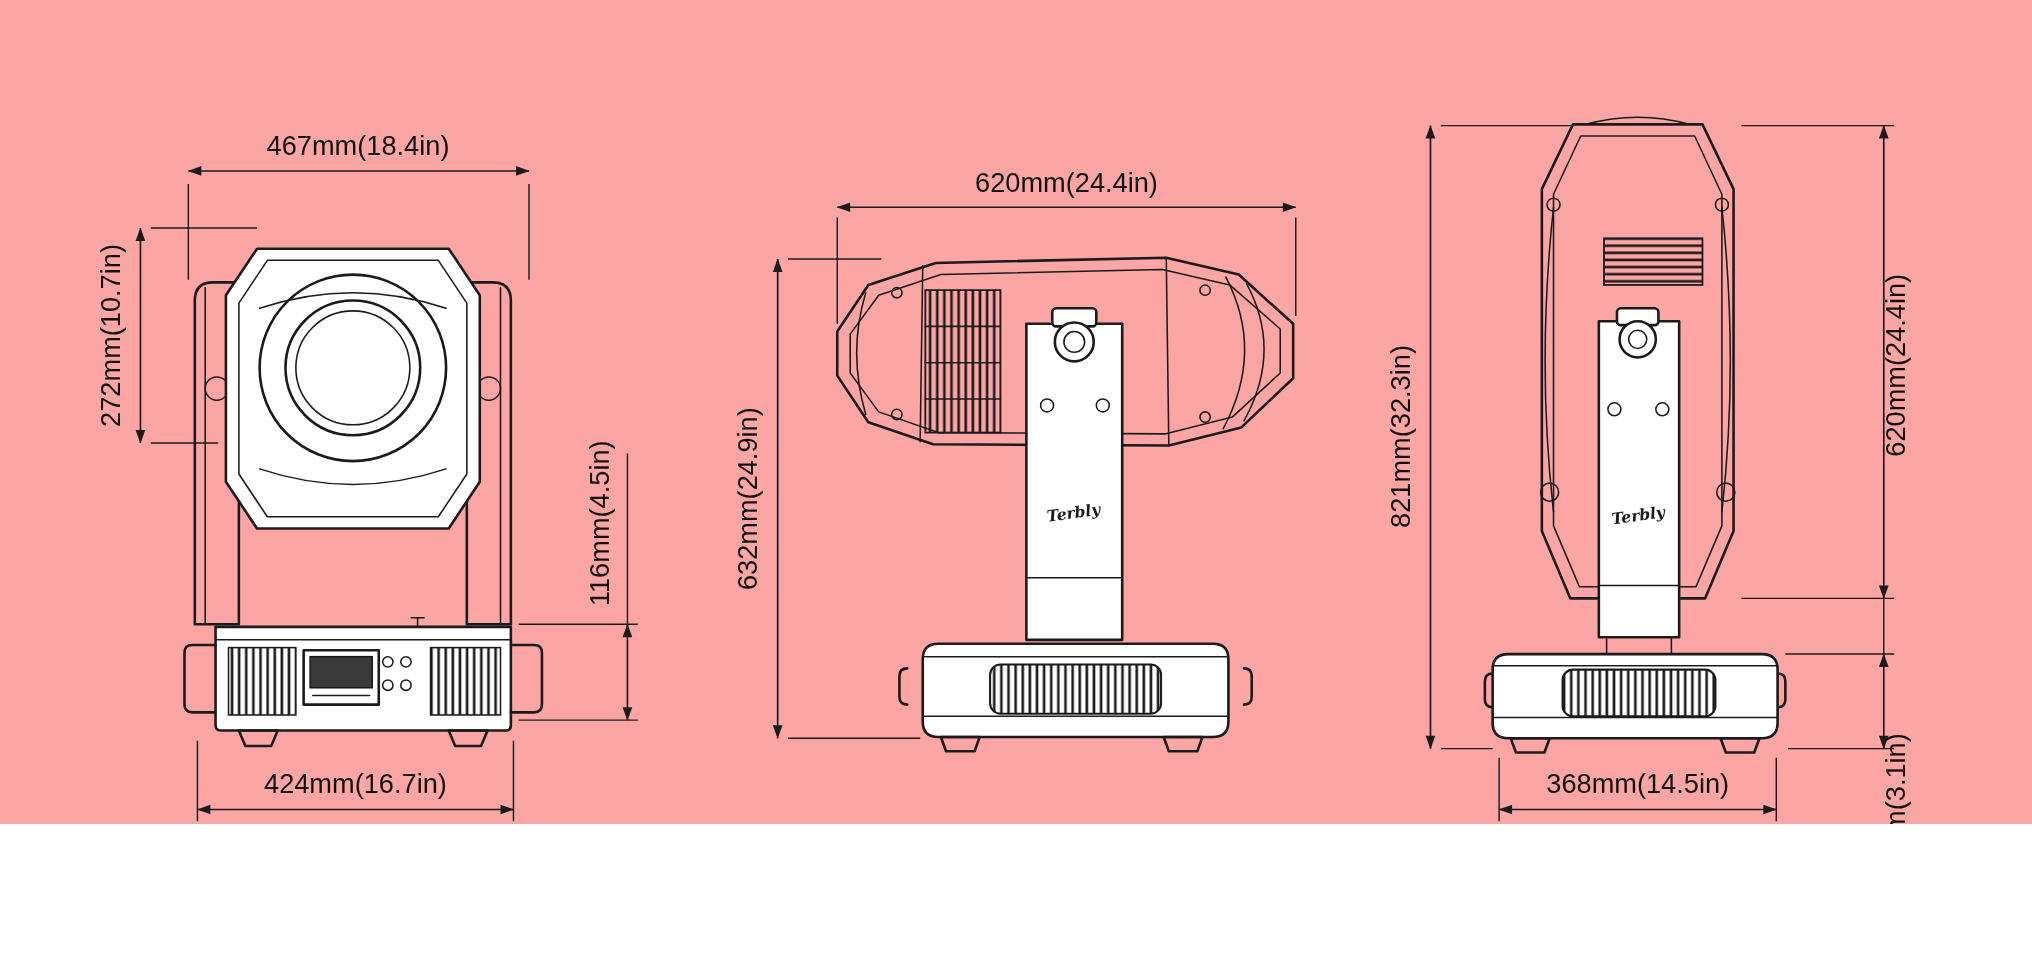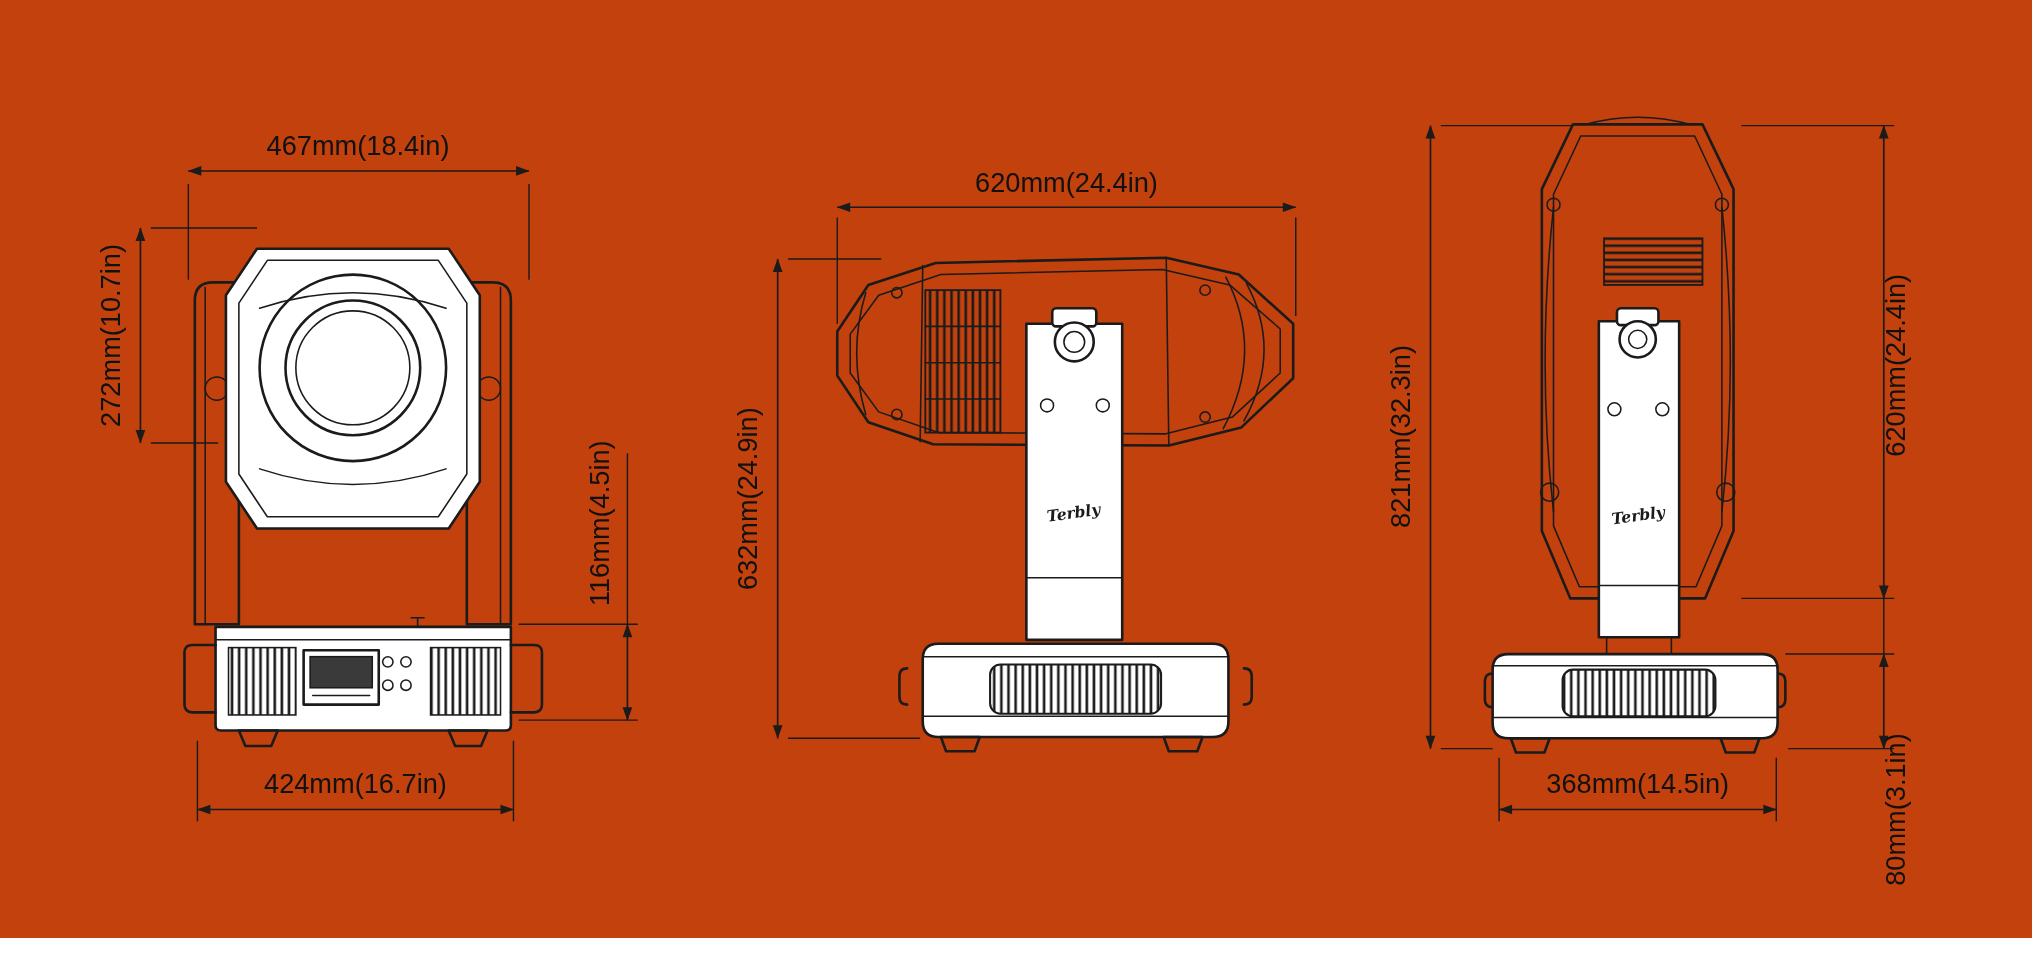--- a/index.html
+++ b/index.html
@@ -1,16 +1,16 @@
 <!DOCTYPE html>
 <html><head>
 <meta charset="utf-8">
 <style>
   html,body{margin:0;padding:0;background:#ffffff;}
-  .page{width:2032px;height:938px;background:#c2410c;overflow:hidden;}
+  .page{width:2032px;height:824px;background:#fca5a5;overflow:hidden;}
   svg{display:block;}
   .outline{fill:none;stroke:#1b1b1b;stroke-width:2;stroke-linejoin:round;stroke-linecap:round;}
   .outline-thin{fill:none;stroke:#1b1b1b;stroke-width:1.2;stroke-linejoin:round;stroke-linecap:round;}
   .solid-white{fill:#ffffff;stroke:#1b1b1b;stroke-width:2;stroke-linejoin:round;}
   .dimline{fill:none;stroke:#1b1b1b;stroke-width:1.3;}
   .extline{fill:none;stroke:#1b1b1b;stroke-width:1.1;}
   .dimtext{font-family:"Liberation Sans", sans-serif;font-size:21px;fill:#111111;}
   .logotext{font-family:"DejaVu Serif", serif;font-style:italic;font-weight:bold;font-size:12px;fill:#1b1b1b;}
   .screen{fill:#3a3a3a;stroke:#1b1b1b;stroke-width:1.2;}
 </style>

